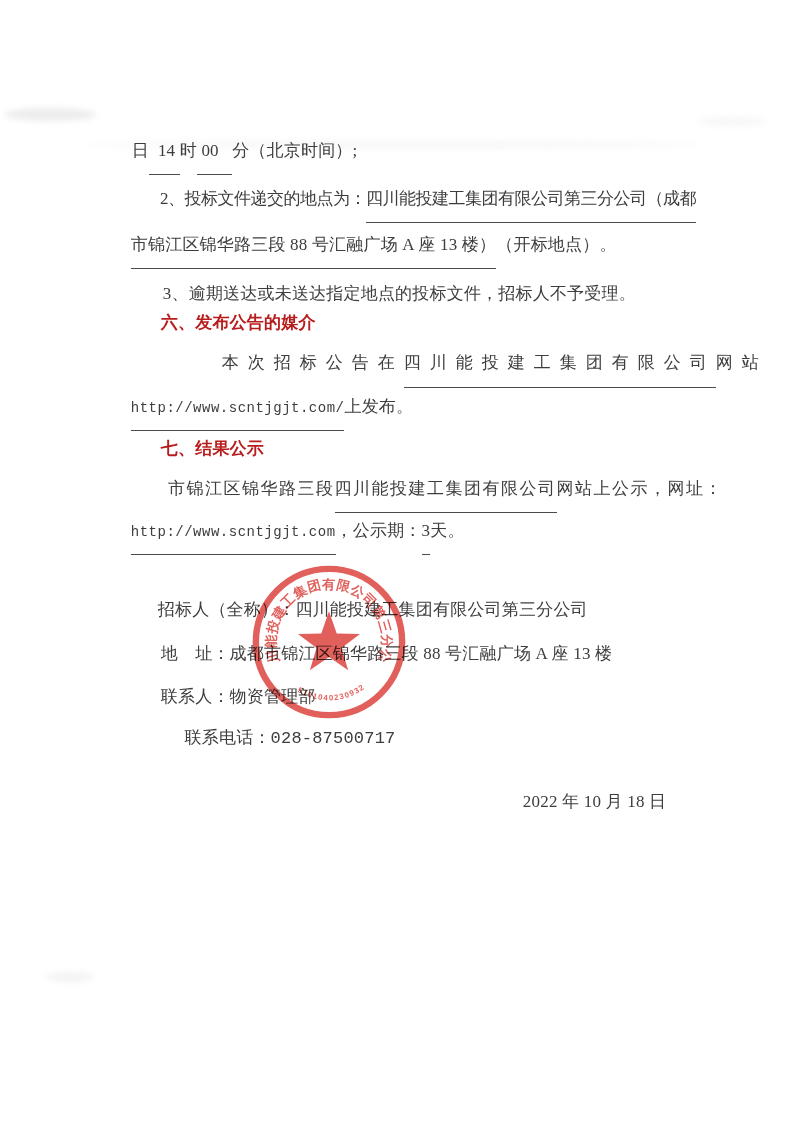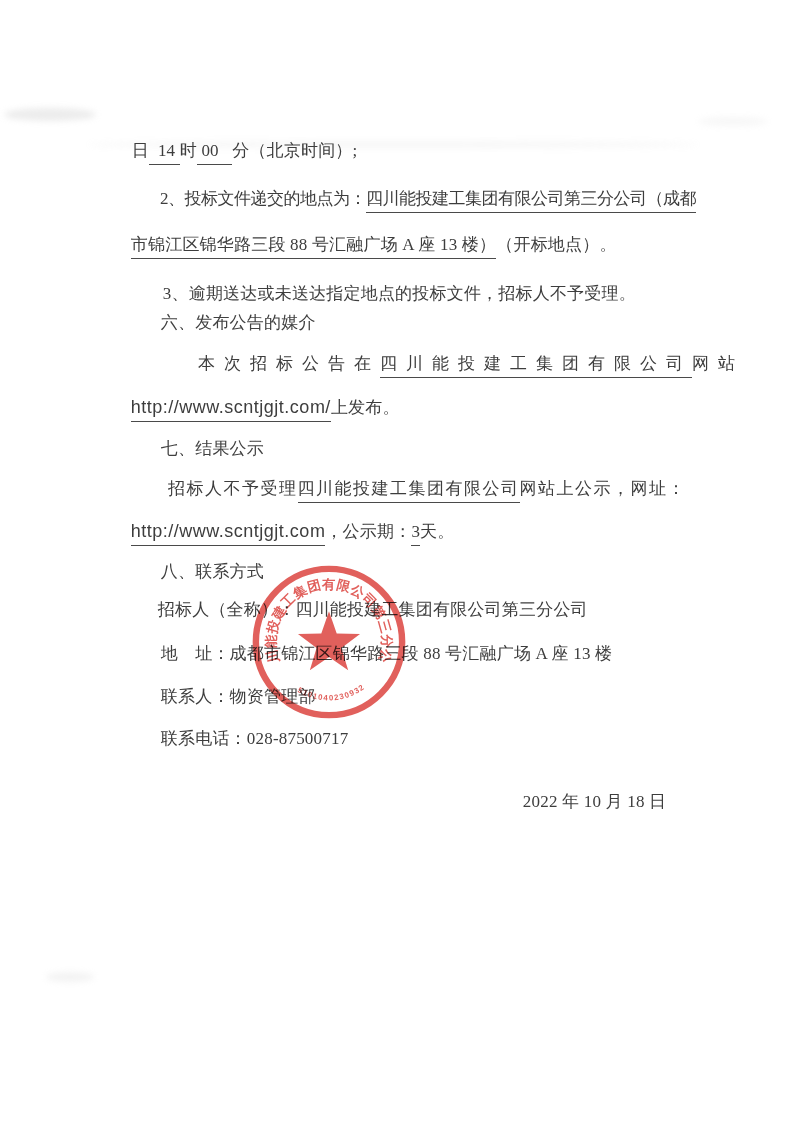--- a/index.html
+++ b/index.html
@@ -13,31 +13,31 @@
     color: #3d3d3d;
     overflow: hidden;
   }
   .line {
     position: absolute;
     white-space: pre;
     font-size: 17px;
     line-height: 26px;
     letter-spacing: 0.2px;
   }
-  .line.heading { font-weight: normal; color: #404040; }
+  .line.heading { font-weight: bold; color: #b91c1c; }
   .u {
     border-bottom: 1px solid #4a4a4a;
-    padding-bottom: 4px;
+    padding-bottom: 14px;
   }
   .mono {
-    font-family: Liberation Sans, sans-serif;
-    font-size: 18px;
+    font-family: Liberation Mono, monospace;
+    font-size: 14px;
     letter-spacing: 0.5px;
   }
-  .wide { letter-spacing: 9px; }
+  .wide { letter-spacing: 9px; font-family: Liberation Mono, monospace; }
   .p7spread { letter-spacing: 1.5px; }
   .tight { letter-spacing: -0.5px; text-align: center; }
   .stamp {
     position: absolute;
     left: 245px;
     top: 558px;
     width: 168px;
     height: 168px;
     mix-blend-mode: multiply;
     opacity: 0.88;
@@ -87,39 +87,36 @@
     <span>本次招标公告在</span><span class="u">四川能投建工集团有限公司</span><span>网站</span>
   </div>
   <div class="line" style="left:113px; top:368px;">
     <span class="u mono">http://www.scntjgjt.com/</span><span>上发布。</span>
   </div>
 
   <div class="line heading" style="left:143px; top:410px;">
     <span>七、结果公示</span>
   </div>
   <div class="line p7spread" style="left:145px; top:450px;">
-    <span>招标人不予受理</span><span class="u">四川能投建工集团有限公司</span><span>网站上公示，网址：</span>
+    <span>市锦江区锦华路三段</span><span class="u">四川能投建工集团有限公司</span><span>网站上公示，网址：</span>
   </div>
   <div class="line" style="left:113px; top:492px;">
     <span class="u mono">http://www.scntjgjt.com</span><span>，公示期：</span><span class="u">3</span><span>天。</span>
   </div>
 
-  <div class="line heading" style="left:143px; top:533px;">
-    <span>八、联系方式</span>
-  </div>
   <div class="line" style="left:140px; top:571px;text-align:center;">
     <span>招标人（全称）：四川能投建工集团有限公司第三分公司</span>
   </div>
   <div class="line" style="left:143px; top:615px;">
     <span>地　址：成都市锦江区锦华路三段 88 号汇融广场 A 座 13 楼</span>
   </div>
   <div class="line" style="left:143px; top:658px;">
     <span>联系人：物资管理部</span>
   </div>
-  <div class="line" style="left:143px; top:700px;">
+  <div class="line" style="left:143px; top:700px;font-family:Liberation Mono, monospace;">
     <span>联系电话：028-87500717</span>
   </div>
 
   <div class="line" style="left:505px; top:763px;text-align:right;">
     <span>2022 年 10 月 18 日</span>
   </div>
 
   <svg class="stamp" viewBox="0 0 170 170">
     <circle cx="85" cy="85" r="74" fill="none" stroke-width="6.5" stroke="#dd4a45"></circle>
     <polygon points="85,54 92.8,76.3 116.4,76.8 97.6,91.1 104.4,113.7 85,100.2 65.6,113.7 72.4,91.1 53.6,76.8 77.2,76.3" fill="#dd4a45"></polygon>

